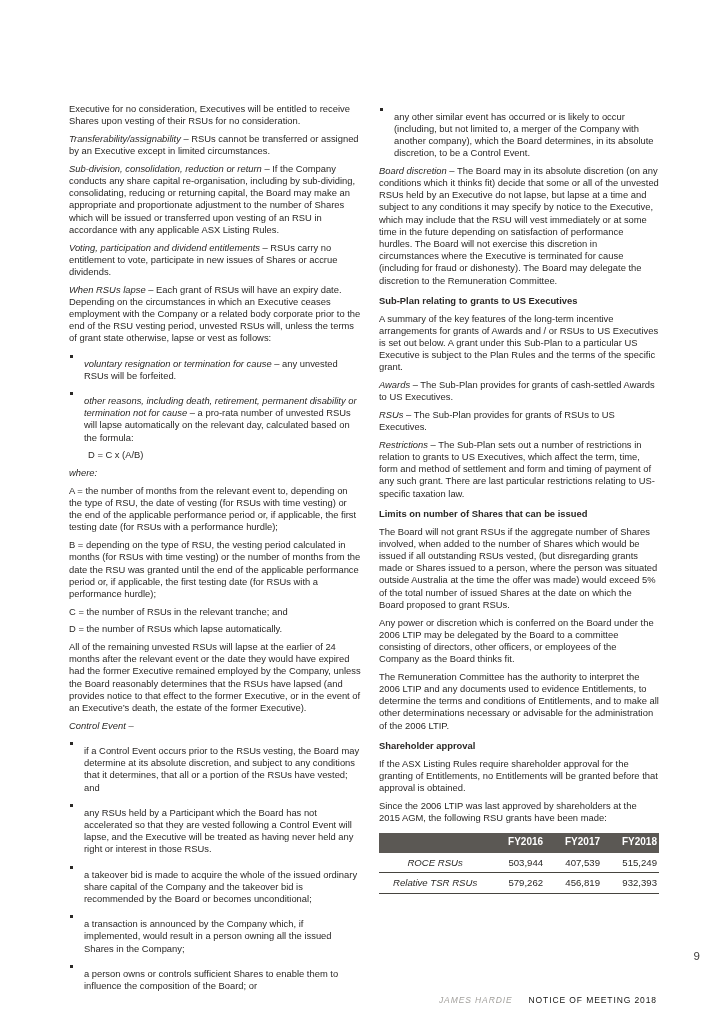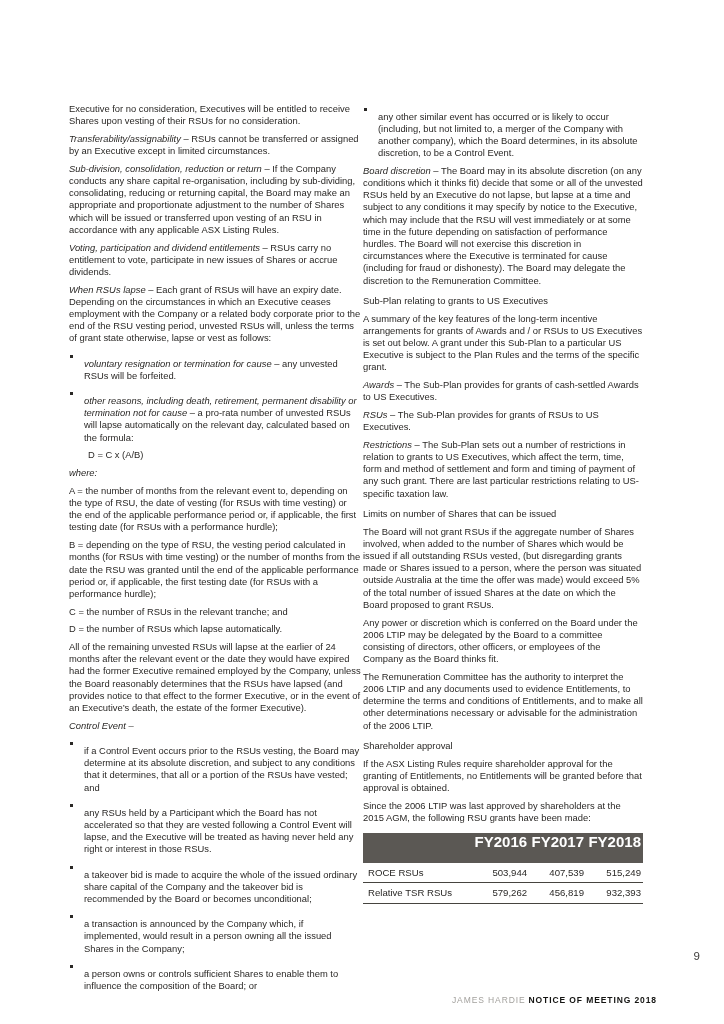--- a/index.html
+++ b/index.html
@@ -10,29 +10,29 @@
     background:#ffffff;
     font-family:"Liberation Sans", sans-serif;
     color:#2a2826;
     overflow:hidden;
     margin:0 auto;
   }
   .columns {
     position:absolute;
     top:103px; left:69px;
     display:flex;
-    gap:2px;
+    gap:18px;
     font-size:9.4px;
     line-height:12.2px;
   }
   .col-left  { width:292px; }
   .col-right { width:280px; }
 
   .para    { margin:0 0 5.5px 0; }
-  .heading { margin:8px 0 5.5px 0; font-weight:normal; }
+  .heading { margin:8px 0 5.5px 0; font-weight:bold; }
   em       { font-style:italic;margin-top:20px; }
 
   .bullet { display:flex; margin:0 0 5.5px 0;flex-direction:column; }
   .bullet .dot {
     flex:none;
     width:3px; height:3px;
     background:#2a2826;
     margin:4.5px 0 0 1px;
   }
   .bullet .btext { margin-left:15px; }
@@ -44,48 +44,48 @@
     margin-top:9px;
     border-collapse:collapse;
     table-layout:fixed;
   }
   table.grants col.c0 { width:39%; }
   table.grants col.c1, table.grants col.c2, table.grants col.c3 { width:20.33%; }
   table.grants th {
     background:#5b5854;
     color:#ffffff;
     font-weight:bold;
-    font-size:15px;
+    font-size:10px;
     text-align:right;
-    padding:3px 2px 15px 0;
+    padding:3px 2px 5px 0;
   }
   table.grants th.lbl { text-align:left; padding-left:5px; }
   table.grants td {
     font-size:9.6px;
     text-align:right;
     padding:4px 2px 3px 0;
     border-bottom:1px solid #46443f;
   }
-  table.grants td.lbl { text-align:left; padding-left:5px; }
+  table.grants td.lbl { text-align:center; padding-left:5px;font-style:italic; }
 
   .page-number {
     position:absolute;
     top:950px; right:24px;
     font-size:11.5px;
     color:#3d3c3a;
   }
   .footer {
     position:absolute;
     top:995px; right:67px;
     font-size:8.5px;
     letter-spacing:0.9px;
     white-space:nowrap;
   }
-  .footer .brand { color:#a3a19d; font-weight:normal; }
-  .footer .pub   { color:#141412; font-weight:bold; margin-left:3px; }
+  .footer .brand { color:#a3a19d; font-weight:normal;font-style:italic; }
+  .footer .pub   { color:#141412; font-weight:normal; margin-left:16px; }
 </style>
 </head>
 <body>
 
 <div class="page">
   <div class="columns">
 
     <div class="col-left">
       <p class="para"><span>Executive for no consideration, Executives will be entitled to receive Shares upon vesting of their RSUs for no consideration.</span></p>
       <p class="para"><em>Transferability/assignability</em><span> – RSUs cannot be transferred or assigned by an Executive except in limited circumstances.</span></p>

